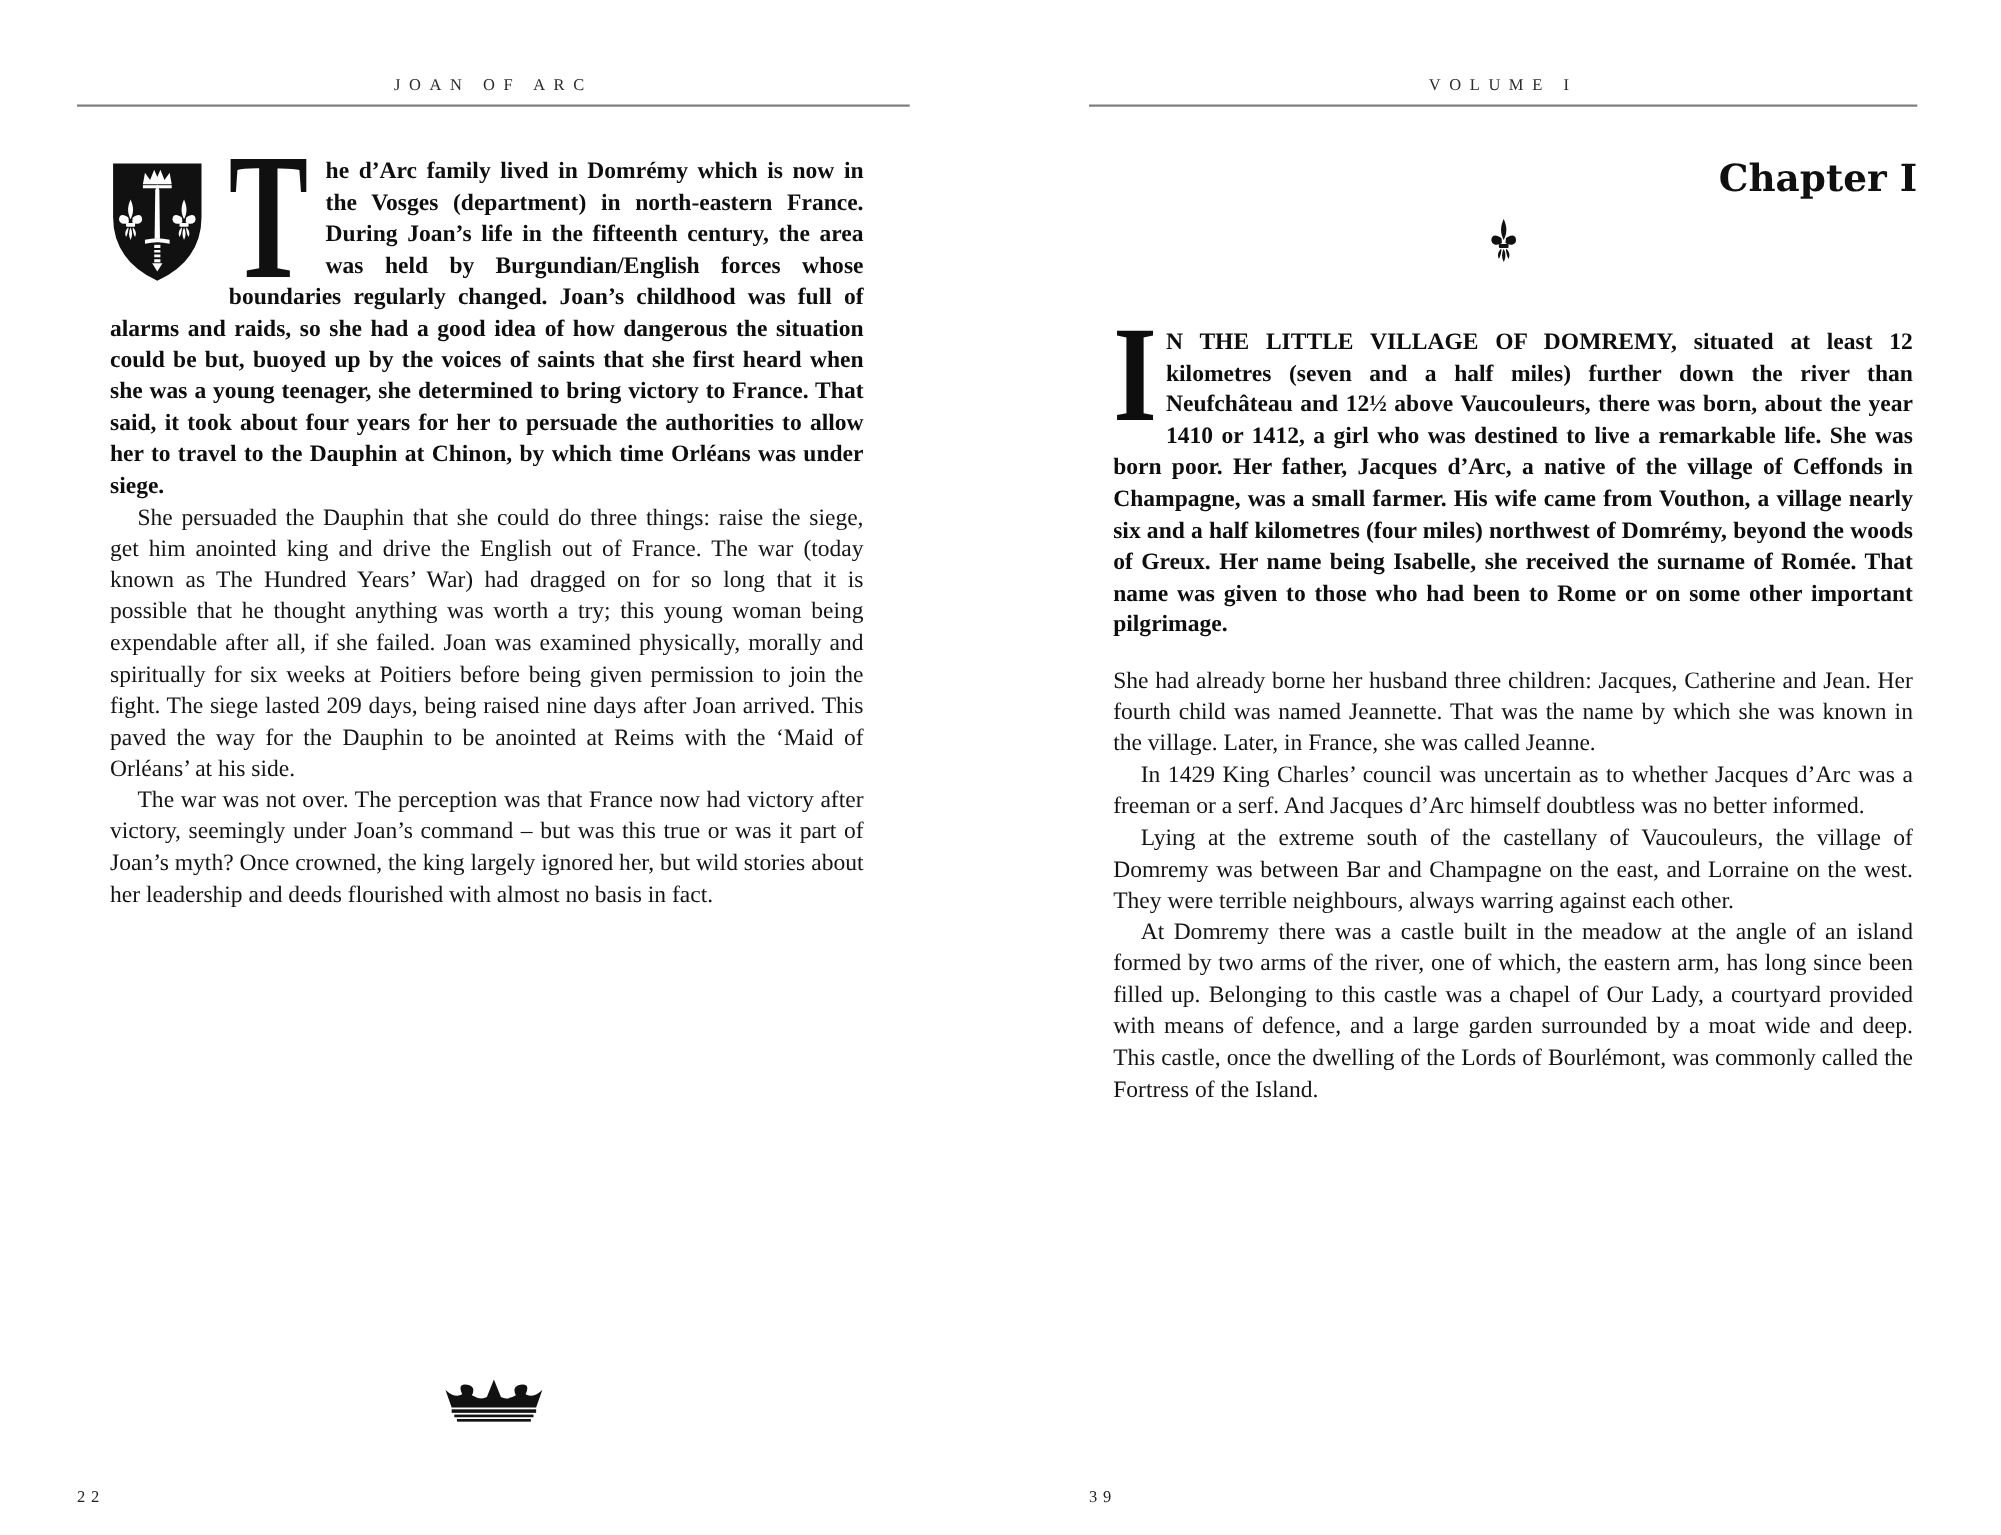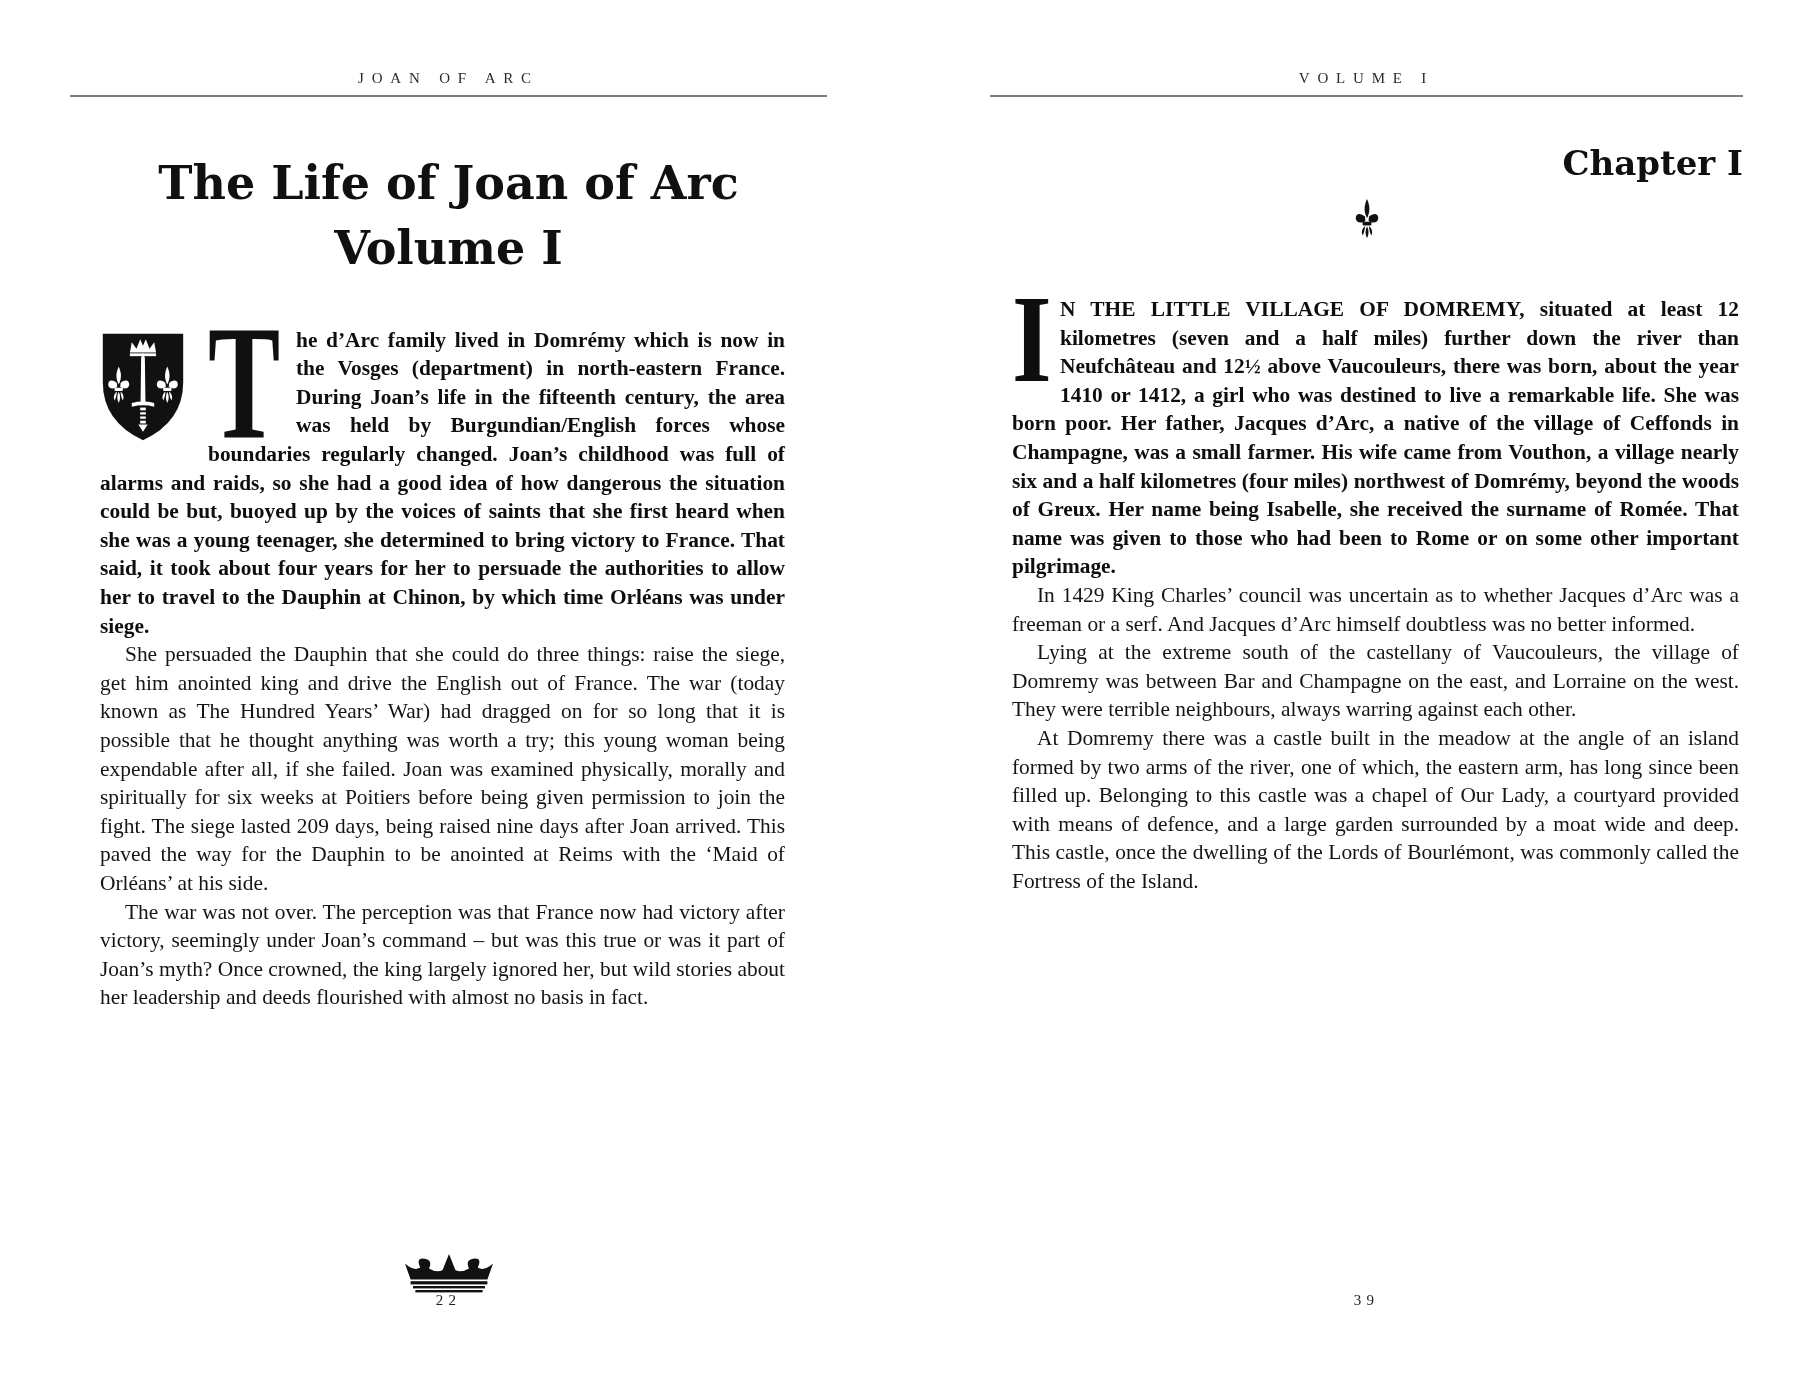--- a/index.html
+++ b/index.html
@@ -30,21 +30,21 @@
   .dropcap-box-i{float:left;width:36px;height:86px;margin:2px 12px 0 0;position:relative;}
   .dropcap-box-i .dc{position:absolute;left:0;top:0;display:block;font-size:124px;line-height:0.69;
     font-weight:bold;color:#0e0e0e;transform:scaleX(0.82);transform-origin:0 0;}
 
   .chapter-head{margin-top:46px;text-align:right;}
   .chapter-title{font-family:"DejaVu Serif","Liberation Serif",serif;font-weight:bold;font-size:34px;color:#101010;margin:0;}
   .chapter-sub{font-family:"DejaVu Serif","Liberation Serif",serif;font-weight:bold;font-size:26px;color:#9b9b9b;margin:4px 0 0 0;}
   .chapter-ornament{text-align:center;margin-top:16px;}
 
   .crown-ornament{position:absolute;top:1212px;left:0;right:0;text-align:center;}
-  .page-number{position:absolute;top:1252px;left:0;right:0;text-align:center;
+  .page-number{position:absolute;top:1313px;left:0;right:0;text-align:left;
     font-size:15px;letter-spacing:0.35em;color:#222222;}
   .defs-holder{position:absolute;width:0;height:0;overflow:hidden;}
 </style>
 </head>
 <body>
 
 <svg class="defs-holder" aria-hidden="true">
   <defs>
     <g id="fdl">
       <path d="M30 0 C37 16 39 30 30 48 C21 30 23 16 30 0 Z"></path>
@@ -57,24 +57,20 @@
     </g>
   </defs>
 </svg>
 
 <section class="page page-left">
   <header>
     <div class="running-head">JOAN OF ARC</div>
     <hr class="head-rule">
   </header>
 
-  <h1 class="book-title">
-    <span class="tline">The Life of Joan of Arc</span>
-    <span class="tline">Volume I</span>
-  </h1>
 
   <div class="body-col body-left">
     <p class="bold-open">
       <span class="shield-box">
         <svg width="86" height="114" viewBox="0 0 92 120">
           <path d="M3 3 H89 V55 Q89 97 46 117 Q3 97 3 55 Z" fill="#111"></path>
           <path d="M32 23 L34 12 L39 19 L43 9 L46 16 L49 9 L53 19 L58 12 L60 23 Z" fill="#fff"></path>
           <rect x="32" y="24" width="28" height="3" fill="#fff"></rect>
           <path d="M44 29 L46 23 L48 29 L48.6 76 L43.4 76 Z" fill="#fff"></path>
           <path d="M34 77 Q46 74 58 77 L58 81 Q46 78 34 81 Z" fill="#fff"></path>
@@ -122,19 +118,20 @@
       </svg>
     </div>
   </div>
 
   <div class="body-col body-right">
     <p class="bold-open">
       <span class="dropcap-box-i">
           <span class="dc">I</span>
         </span><span>N THE LITTLE VILLAGE OF DOMREMY,</span><span> situated at least 12 kilometres (seven and a half miles) further down the river than Neufchâteau and 12½ above Vaucouleurs, there was born, about the year 1410 or 1412, a girl who was destined to live a remarkable life. She was born poor. Her father, Jacques d’Arc, a native of the village of Ceffonds in Champagne, was a small farmer. His wife came from Vouthon, a village nearly six and a half kilometres (four miles) northwest of Domrémy, beyond the woods of Greux. Her name being Isabelle, she received the surname of Romée. That name was given to those who had been to Rome or on some other important pilgrimage.</span>
     </p>
+    <p class="after-gap">She had already borne her husband three children: Jacques, Catherine and Jean. Her fourth child was named Jeannette. That was the name by which she was known in the village. Later, in France, she was called Jeanne.</p>
     <p class="indent">In 1429 King Charles’ council was uncertain as to whether Jacques d’Arc was a freeman or a serf. And Jacques d’Arc himself doubtless was no better informed.</p>
     <p class="indent">Lying at the extreme south of the castellany of Vaucouleurs, the village of Domremy was between Bar and Champagne on the east, and Lorraine on the west. They were terrible neighbours, always warring against each other.</p>
     <p class="indent">At Domremy there was a castle built in the meadow at the angle of an island formed by two arms of the river, one of which, the eastern arm, has long since been filled up. Belonging to this castle was a chapel of Our Lady, a courtyard provided with means of defence, and a large garden surrounded by a moat wide and deep. This castle, once the dwelling of the Lords of Bourlémont, was commonly called the Fortress of the Island.</p>
   </div>
 
   <div class="page-number">39</div>
 </section>
 
 </body></html>

